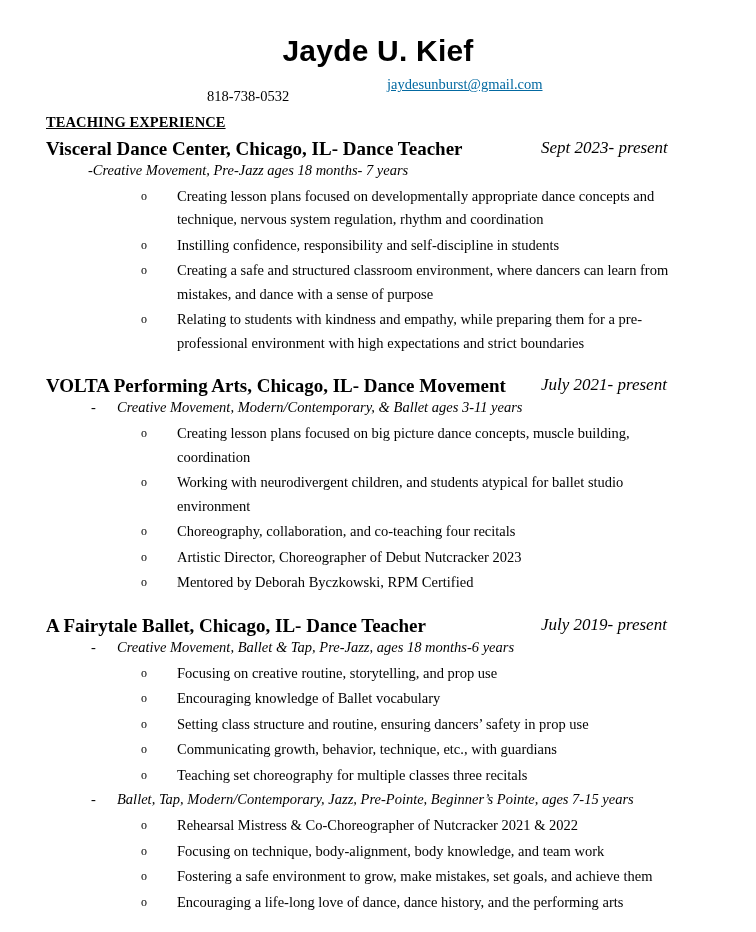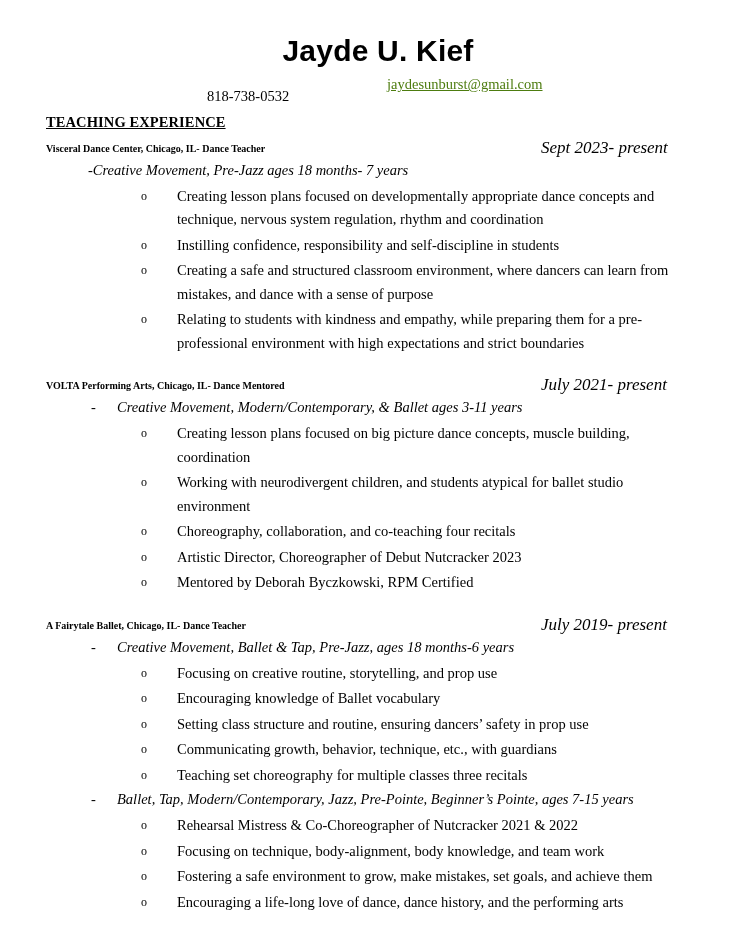--- a/index.html
+++ b/index.html
@@ -38,21 +38,21 @@
     position: absolute;
     left: 207px;
     top: 12px;
     white-space: nowrap;
   }
   .contact .email {
     position: absolute;
     left: 387px;
     top: 0;
     white-space: nowrap;
-    color: #4d7c0f;
+    color: #0369a1;
     text-decoration: underline;
     cursor: pointer;
   }
 
   
   .body {
     padding: 0 0 0 46px;
     margin-top: 16px;
   }
 
@@ -66,21 +66,21 @@
 
   
   .job { margin-bottom: 0; }
   .job-line {
     position: relative;
     height: 20px;
     margin-bottom: 3px;
   }
   .job-title {
     font-weight: bold;
-    font-size: 10px;
+    font-size: 19px;
     white-space: nowrap;
   }
   .job-date {
     position: absolute;
     left: 495px;
     top: 0;
     font-style: italic;
     font-size: 17px;
     white-space: nowrap;
   }
@@ -146,21 +146,21 @@
           <div class="sub tight"><span>-Creative Movement, Pre-Jazz ages 18 months- 7 years</span></div>
           <ul class="bullets">
             <li><span class="marker">o</span><span>Creating lesson plans focused on developmentally appropriate dance concepts and technique, nervous system regulation, rhythm and coordination</span></li>
             <li><span class="marker">o</span><span>Instilling confidence, responsibility and self-discipline in students</span></li>
             <li><span class="marker">o</span><span>Creating a safe and structured classroom environment, where dancers can learn from mistakes, and dance with a sense of purpose</span></li>
             <li><span class="marker">o</span><span>Relating to students with kindness and empathy, while preparing them for a pre-professional environment with high expectations and strict boundaries</span></li>
           </ul>
         </div>
         <div class="gap"></div>
         <div class="job">
-          <div class="job-line"><span class="job-title">VOLTA Performing Arts, Chicago, IL- Dance Mentored</span><span class="job-date">July 2021- present</span></div>
+          <div class="job-line"><span class="job-title">VOLTA Performing Arts, Chicago, IL- Dance Movement</span><span class="job-date">July 2021- present</span></div>
           <div class="sub dashed"><span class="dash">-</span><span>Creative Movement, Modern/Contemporary, &amp; Ballet ages 3-11 years</span></div>
           <ul class="bullets">
             <li><span class="marker">o</span><span>Creating lesson plans focused on big picture dance concepts, muscle building, coordination</span></li>
             <li><span class="marker">o</span><span>Working with neurodivergent children, and students atypical for ballet studio environment</span></li>
             <li><span class="marker">o</span><span>Choreography, collaboration, and co-teaching four recitals</span></li>
             <li><span class="marker">o</span><span>Artistic Director, Choreographer of Debut Nutcracker 2023</span></li>
             <li><span class="marker">o</span><span>Mentored by Deborah Byczkowski, RPM Certified</span></li>
           </ul>
         </div>
         <div class="gap"></div>

